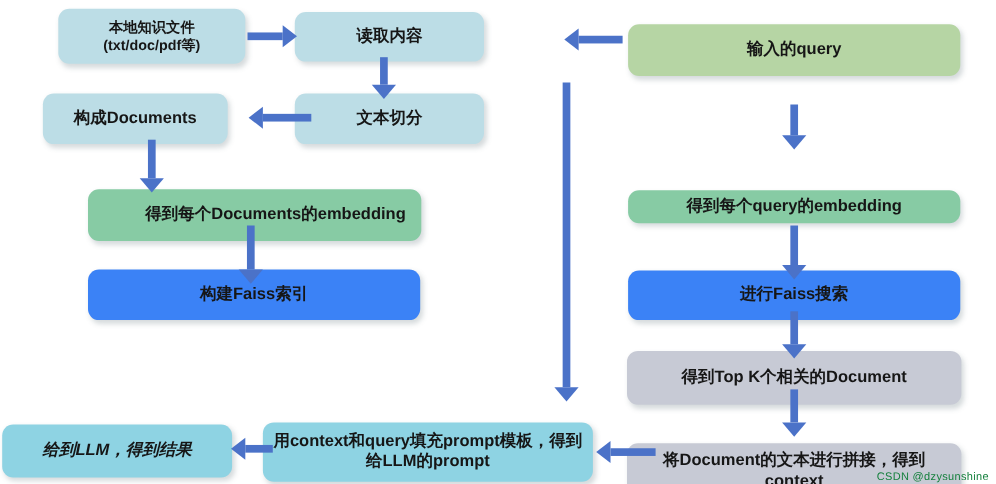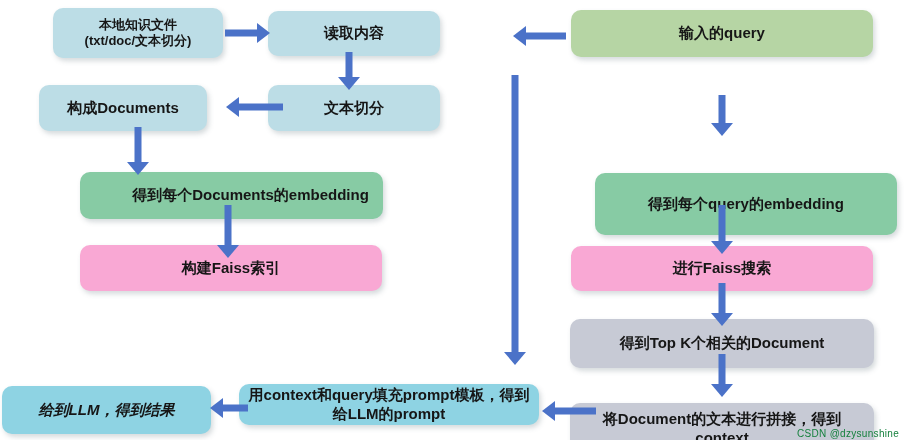--- a/index.html
+++ b/index.html
@@ -24,22 +24,22 @@
     font-size: 15px;
     line-height: 1.25;
     box-shadow: 2px 3px 5px rgba(90,110,120,0.25);
     z-index: 1;
     box-sizing: border-box;
     padding: 2px 6px;
   }
   .c-blue   { background: #bcdde6; }
   .c-cyan   { background: #8ed3e3; }
   .c-green  { background: #87cba4; }
-  .c-lgreen { background: #b6d5a4; }
-  .c-yellow { background: #f9a8d4; justify-content: center; }
+  .c-lgreen { background: #b6d5a4; margin-top: 12px; }
+  .c-yellow { background: #3b82f6; justify-content: center; }
   .c-gray   { background: #c7cad5; }
 
   .arr { position: absolute; z-index: 2; }
   
   .arr-down::before {
     content: ""; position: absolute; left: 50%; transform: translateX(-50%);
     top: 0; width: 7px; height: calc(100% - 13px); background: #4b72c8;
   }
   .arr-down::after {
     content: ""; position: absolute; left: 50%; transform: translateX(-50%);
@@ -79,21 +79,21 @@
     letter-spacing: 0.3px;
   }
 </style>
 </head>
 <body>
 
 <div class="canvas">
 
   <div class="node c-blue" style="left:53px; top:8px; width:170px; height:50px; font-size:13px;">
     <span>本地知识文件</span>
-    <span>(txt/doc/文本切分)</span>
+    <span>(txt/doc/pdf等)</span>
   </div>
 
   <div class="node c-blue" style="left:268px; top:85px; width:172px; height:46px;">
     <span>文本切分</span>
   </div>
 
   <div class="node c-blue" style="left:268px; top:11px; width:172px; height:45px;">
     <span>读取内容</span>
   </div>
 
@@ -106,38 +106,38 @@
   </div>
 
   <div class="node c-yellow" style="left:80px; top:245px; width:302px; height:46px;">
     <span>构建Faiss索引</span>
   </div>
 
   <div class="node c-lgreen" style="left:571px; top:10px; width:302px; height:47px;">
     <span>输入的query</span>
   </div>
 
-  <div class="node c-green" style="left:571px; top:173px; width:302px; height:62px;margin-left:24px;">
+  <div class="node c-green" style="left:571px; top:173px; width:302px; height:30px;">
     <span>得到每个query的embedding</span>
   </div>
 
   <div class="node c-yellow" style="left:571px; top:246px; width:302px; height:45px;">
     <span>进行Faiss搜索</span>
   </div>
 
   <div class="node c-gray" style="left:570px; top:319px; width:304px; height:49px;">
     <span>得到Top K个相关的Document</span>
   </div>
 
   <div class="node c-gray" style="left:570px; top:403px; width:304px; height:51px;">
     <span>将Document的文本进行拼接，得到</span>
     <span>context</span>
   </div>
 
-  <div class="node c-cyan" style="left:239px; top:384px; width:300px; height:41px;">
+  <div class="node c-cyan" style="left:239px; top:384px; width:300px; height:54px;">
     <span>用context和query填充prompt模板，得到</span>
     <span>给LLM的prompt</span>
   </div>
 
   <div class="node c-cyan" style="left:2px; top:386px; width:209px; height:48px;font-style:italic;">
     <span>给到LLM，得到结果</span>
   </div>
 
   <div class="arr arr-right" style="left:225px; top:23px;  width:45px;  height:20px;"></div>
 

